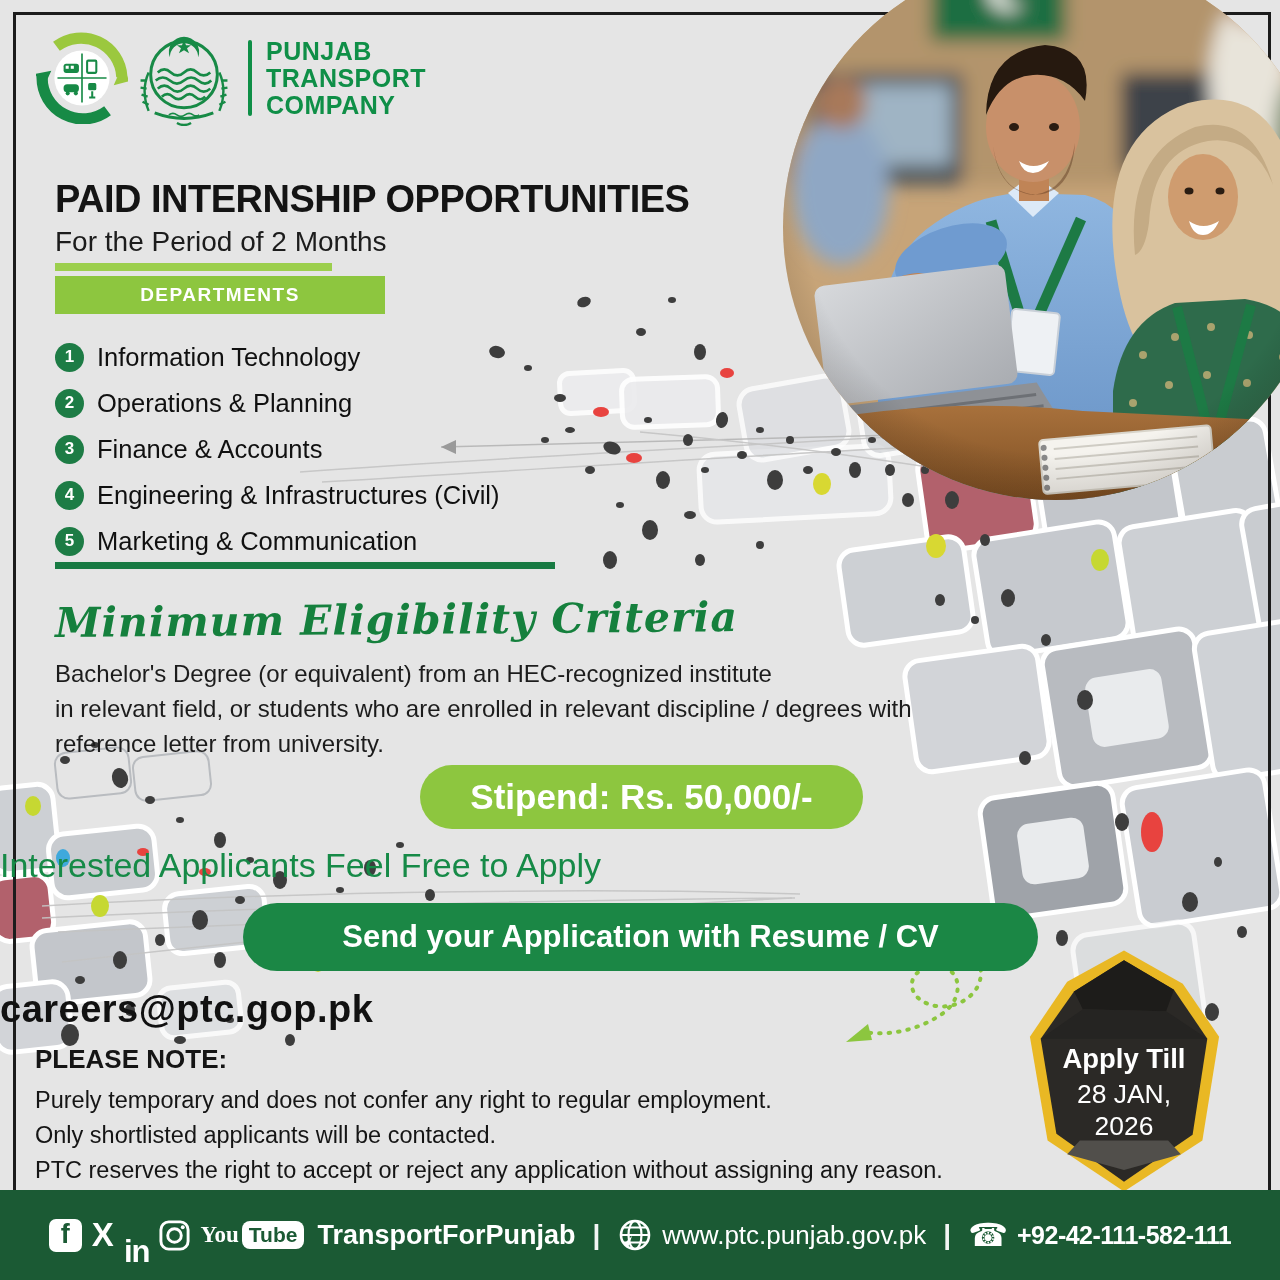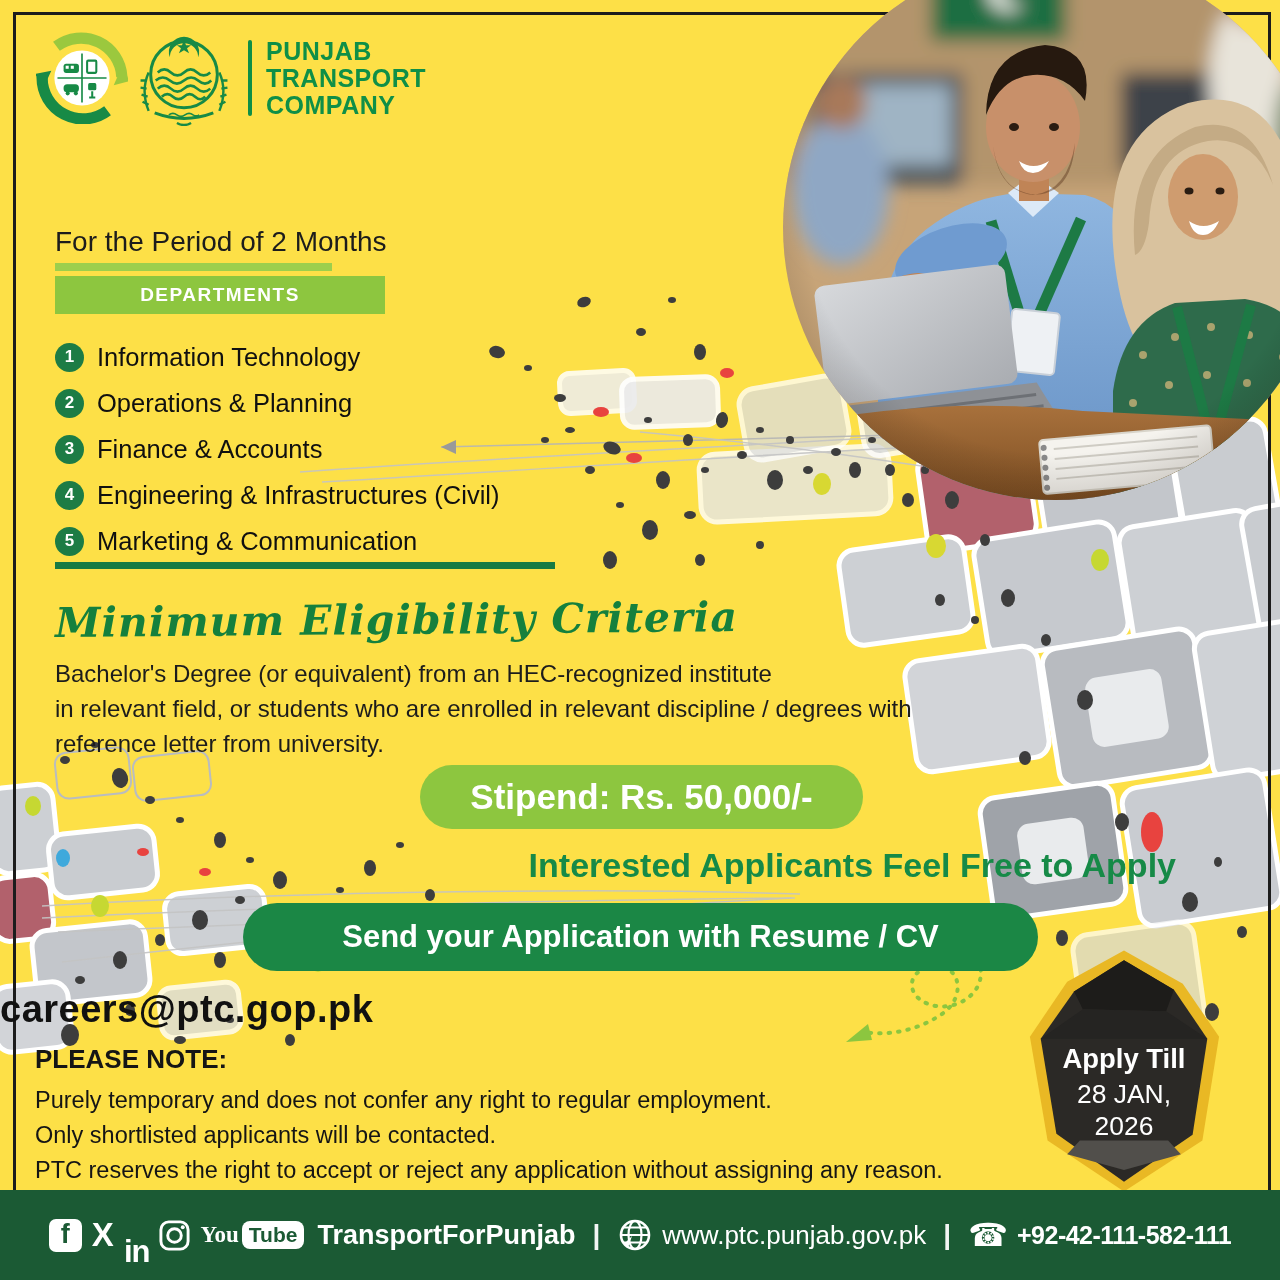--- a/index.html
+++ b/index.html
@@ -1,16 +1,16 @@
 <!DOCTYPE html>
 <html><head>
 <meta charset="utf-8">
 <style>
   html,body{margin:0;padding:0;background:#fff;}
-  .poster{position:relative;width:1280px;height:1280px;background:#fde047;overflow:hidden;
+  .poster{position:relative;width:1280px;height:1280px;background:#e5e5e5;overflow:hidden;
           font-family:"Liberation Sans",sans-serif;}
   
   .decor-svg{position:absolute;left:0;top:0;z-index:1;pointer-events:none;}
   .frame{position:absolute;left:13px;top:12px;width:1252px;height:1180px;border:3px solid #1c1c1c;z-index:2;pointer-events:none;}
   .hero{position:absolute;left:783px;top:-45px;width:545px;height:545px;border-radius:50%;overflow:hidden;z-index:3;}
   .content{position:absolute;left:0;top:0;width:1280px;height:1280px;z-index:4;}
   
   .brand{position:absolute;left:36px;top:30px;display:flex;align-items:center;}
   .brand .crest{margin-left:8px;}
   .brand-divider{width:4px;height:76px;background:#0f8f47;margin:0 14px 0 16px;border-radius:2px;}
@@ -29,22 +29,22 @@
             display:flex;align-items:center;justify-content:center;font-size:17px;font-weight:bold;margin-right:13px;}
   .dept-underline{position:absolute;left:55px;top:562px;width:500px;height:7px;background:#187a43;}
   
   .elig-heading{position:absolute;left:55px;top:596px;font-family:"DejaVu Serif",serif;font-style:italic;
                 font-weight:bold;font-size:41px;color:#15803d;letter-spacing:1px;transform:rotate(-.5deg);}
   .elig-body{position:absolute;left:55px;top:656px;font-size:24px;color:#1c1c1c;line-height:35px;}
   
   .stipend-pill{position:absolute;left:420px;top:765px;width:443px;height:64px;border-radius:35px;
                 background:#8dc63f;display:flex;align-items:center;justify-content:center;
                 color:#fff;font-size:35px;font-weight:bold;}
-  .invite{position:absolute;left:0;top:846px;width:1176px;text-align:right;color:#168a47;
-          font-size:34px;font-weight:700;}
+  .invite{position:absolute;left:0;top:846px;width:1176px;text-align:left;color:#168a47;
+          font-size:34px;font-weight:400;}
   .action-pill{position:absolute;left:243px;top:903px;width:795px;height:68px;border-radius:34px;
                background:#1b8745;display:flex;align-items:center;justify-content:center;
                color:#fff;font-size:31px;font-weight:bold;}
   .email{position:absolute;left:0;top:988px;width:1024px;text-align:left;color:#111;
          font-size:38px;font-weight:700;letter-spacing:.5px;}
   
   .note{position:absolute;left:35px;top:1044px;color:#151515;}
   .note-heading{font-size:26px;font-weight:bold;margin-bottom:8px;}
   .note-line{font-size:23.5px;line-height:35px;}
   
@@ -365,20 +365,21 @@
         </g>
       </svg>
       <div class="brand-divider"></div>
       <div class="brand-name">
         <div>PUNJAB</div>
         <div>TRANSPORT</div>
         <div>COMPANY</div>
       </div>
     </div>
 
+    <div class="title">PAID INTERNSHIP OPPORTUNITIES</div>
     <div class="subtitle">For the Period of 2 Months</div>
 
     <div class="dept-topline"></div>
     <div class="dept-bar">DEPARTMENTS</div>
     <div class="dept-list">
       <div class="dept-item">
         <span class="dept-num">1</span>
         <span>Information Technology</span>
       </div>
       <div class="dept-item">

